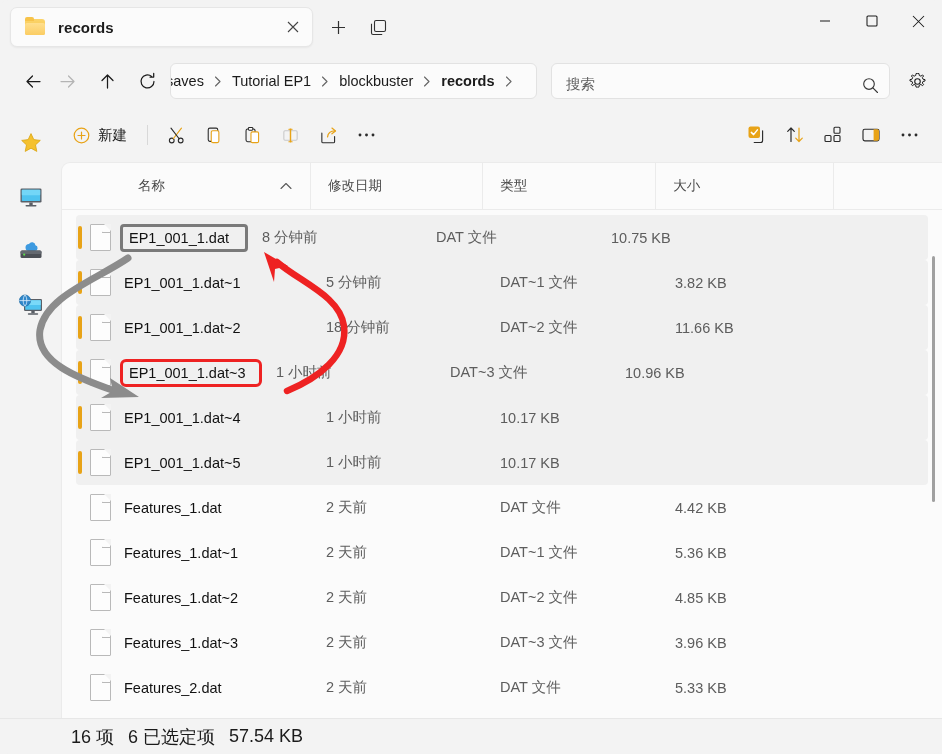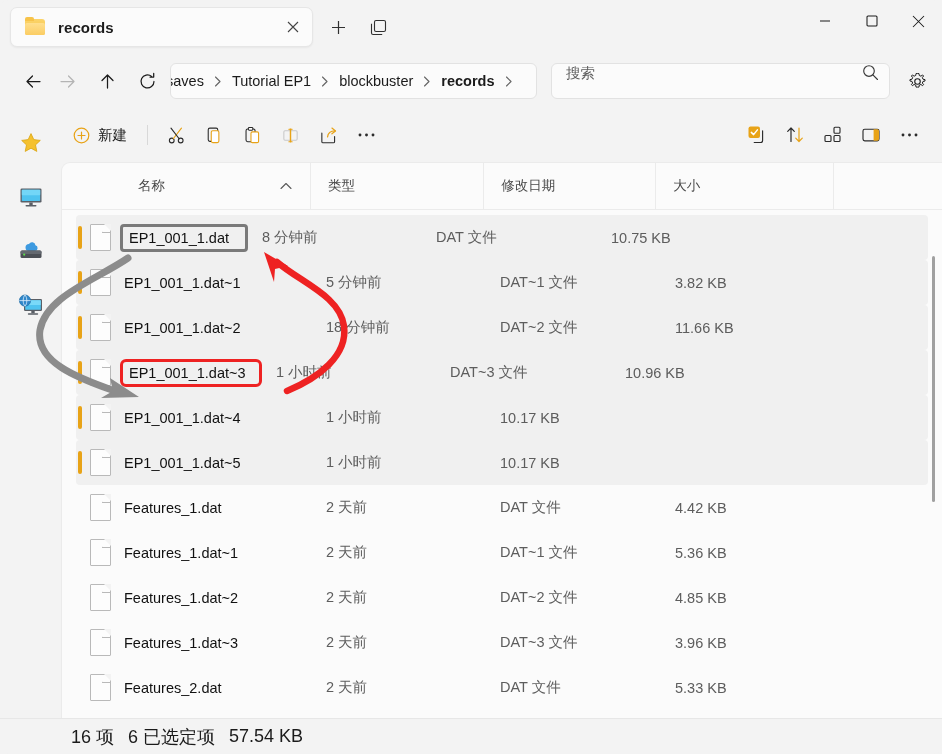--- a/index.html
+++ b/index.html
@@ -131,22 +131,22 @@
     padding: 0 7px;
     display: flex; align-items: center;
   }
 
   .searchbox {
     height: 36px;
     flex: 1;
     background: #fbfbfb;
     border: 1px solid #e2e2e2;
     border-radius: 6px;
-    display: flex; align-items: flex-start;
-    padding: 0 10px 12px 14px;
+    display: flex; align-items: flex-end;
+    padding: 0 10px 4px 14px;
     margin-left: 14px;
   }
   .search-placeholder {
     flex: 1; font-size: 14.5px; color: #5d5d5d;
   }
   .settings-btn {
     width: 34px; height: 34px;
     margin-left: 10px;
     display: flex; align-items: center; justify-content: center;
     color: #1b1b1b; flex: 0 0 auto;
@@ -604,25 +604,25 @@
 
     <div class="colheaders">
       <div class="col col-name">
         <span>名称</span>
         <span class="sort-caret">
           <svg width="12" height="8" viewBox="0 0 12 8">
               <path d="M1 6.5 L6 1.5 L11 6.5" stroke="currentColor" stroke-width="1.1" fill="none" stroke-linecap="round" stroke-linejoin="round"></path>
             </svg>
         </span>
       </div>
+      <div class="col col-date">
+        <span>修改日期</span>
+      </div>
       <div class="col col-type">
         <span>类型</span>
-      </div>
-      <div class="col col-date">
-        <span>修改日期</span>
       </div>
       <div class="col col-size">
         <span>大小</span>
       </div>
       <div class="col col-extra"></div>
     </div>
 
     <div class="rows" id="rows-host">
         <div class="row selected highlight-gray">
           <div class="selbar"></div>

